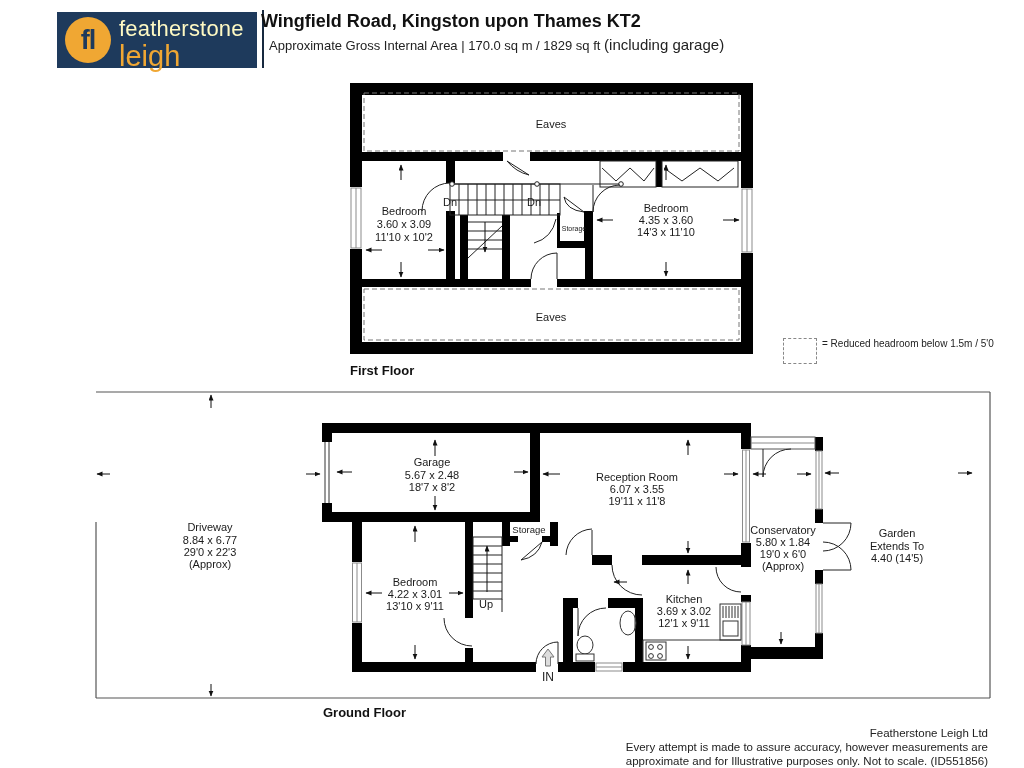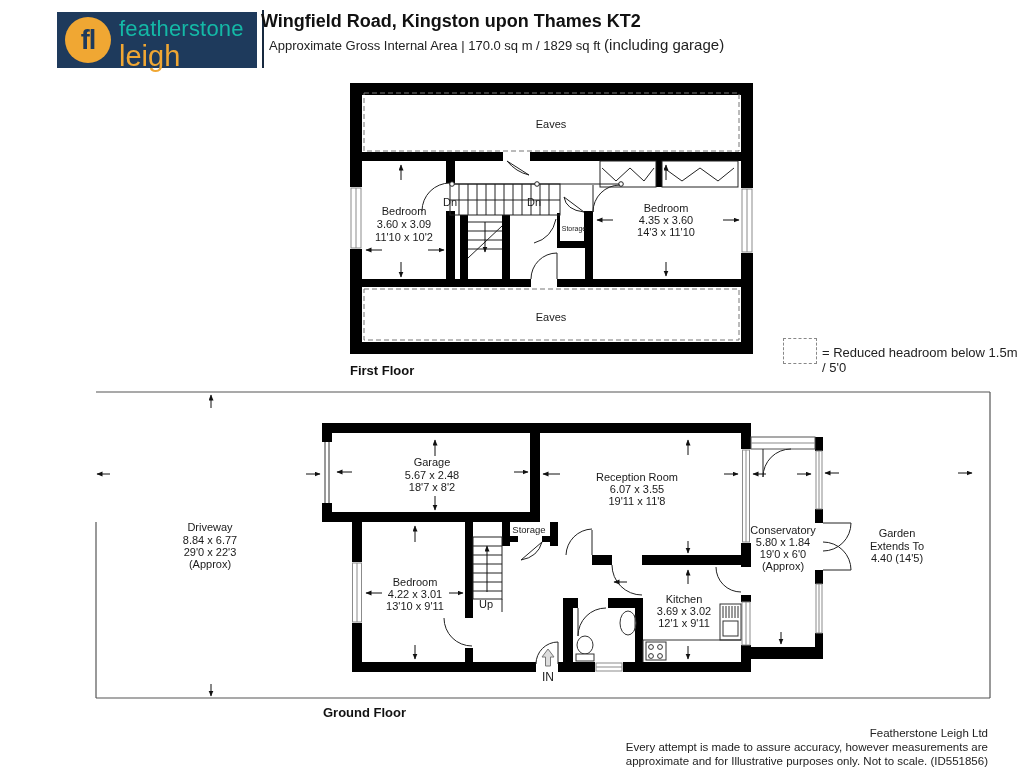--- a/index.html
+++ b/index.html
@@ -4,33 +4,33 @@
 <style>
   html,body{margin:0;padding:0;background:#fff;}
   #page{position:relative;width:1024px;height:768px;background:#fff;overflow:hidden;
         font-family:"Liberation Sans",sans-serif;color:#1a1a1a;}
   .abs{position:absolute;}
   
   #logo-box{left:57px;top:12px;width:200px;height:56px;background:#1e3a5c;}
   #logo-circle{left:8px;top:5px;width:46px;height:46px;border-radius:50%;background:#f0a733;
                display:flex;align-items:center;justify-content:center;}
   #logo-initials{font-size:27px;font-weight:bold;color:#1e3a5c;letter-spacing:-1px;}
-  #logo-line1{left:62px;top:4px;font-size:22px;color:#14b8a6;letter-spacing:.2px;}
+  #logo-line1{left:62px;top:4px;font-size:22px;color:#fef9c3;letter-spacing:.2px;}
   #logo-line2{left:62px;top:28px;font-size:29px;color:#f0a733;}
   #header-divider{left:262px;top:10px;width:2px;height:58px;background:#17293f;}
   #doc-title{left:261px;top:11px;font-size:18px;font-weight:bold;color:#111;}
   #doc-subtitle{left:269px;top:36px;font-size:13px;color:#222;}
   #doc-subtitle .note{font-size:15px;}
   
   .floor-label{font-size:13px;font-weight:bold;color:#111;}
   #first-floor-label{left:350px;top:363px;}
   #ground-floor-label{left:323px;top:705px;}
   
   #legend-box{left:783px;top:338px;width:32px;height:24px;border:1px dashed #888;}
-  #legend-text{left:822px;top:345px;font-size:13px;color:#222;}
+  #legend-text{left:822px;top:338px;font-size:10px;color:#222;}
   
   #footer{left:112px;top:726px;width:876px;text-align:right;font-size:11.5px;line-height:14.2px;color:#222;}
   
   text{fill:#1a1a1a;}
   .rm{font-size:11px;font-family:"Liberation Sans",sans-serif;}
   .sm{font-size:9.5px;font-family:"Liberation Sans",sans-serif;}
   .xs{font-size:7px;font-family:"Liberation Sans",sans-serif;}
   .mid{text-anchor:middle;}
 </style>
 </head>

